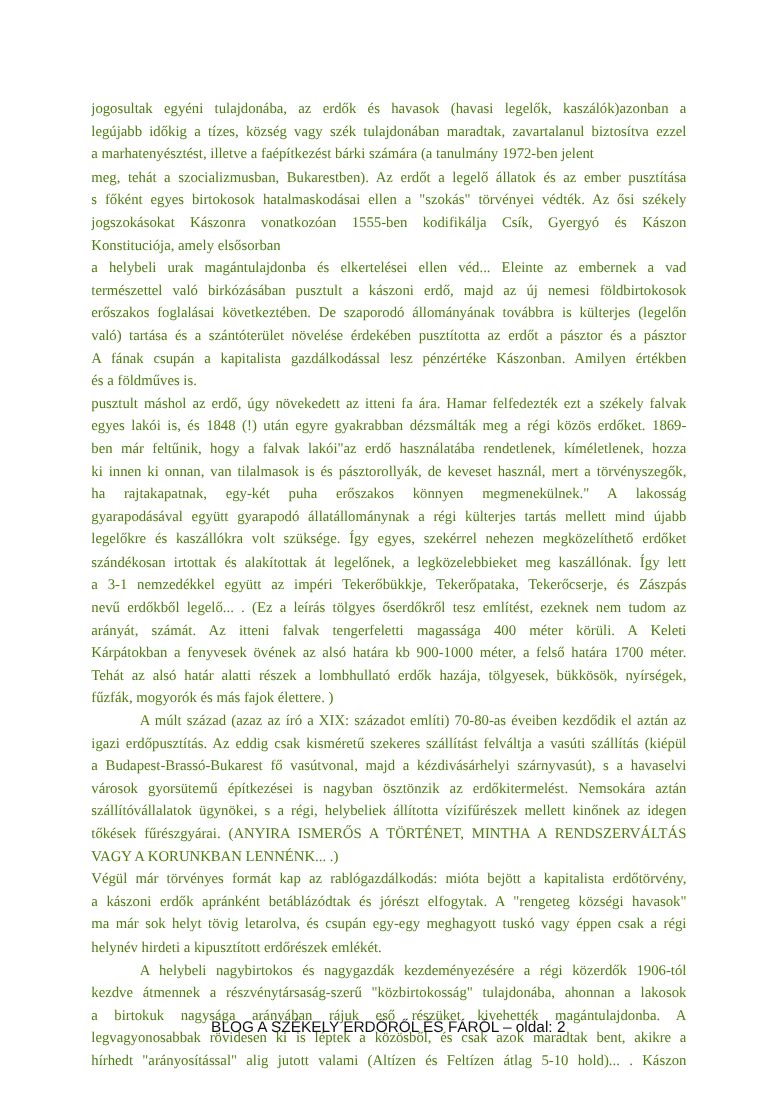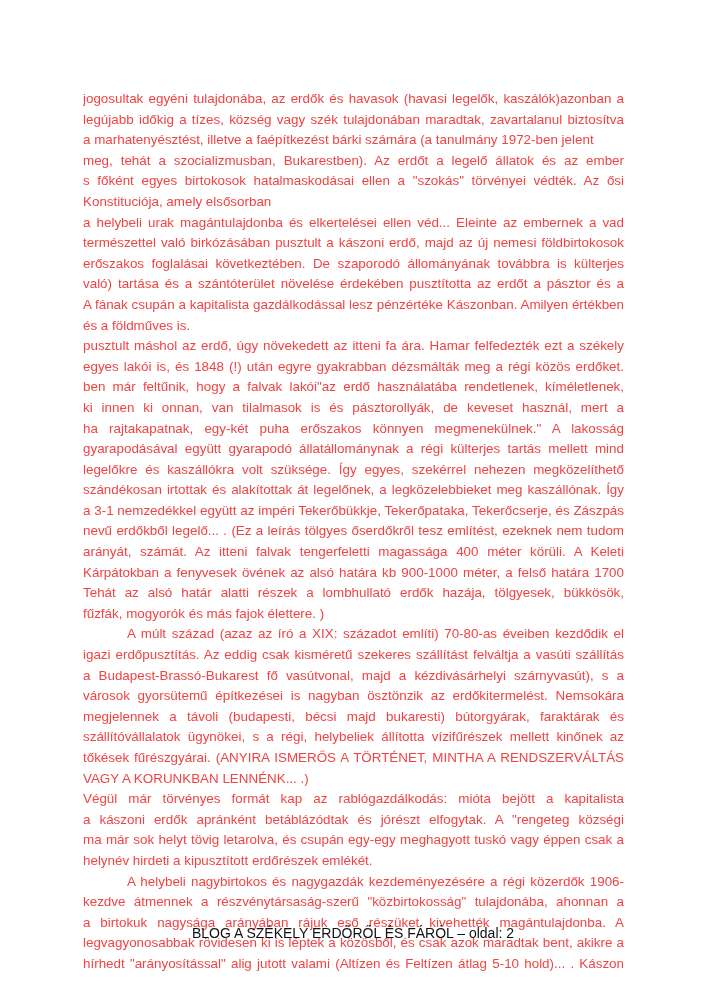--- a/index.html
+++ b/index.html
@@ -1,40 +1,41 @@
 <!DOCTYPE html>
 <html><head>
 <meta charset="utf-8">
 <style>
   html, body { margin: 0; padding: 0; background: #ffffff; }
   body { width: 706px; height: 1000px; position: relative; overflow: hidden; }
   .page { position: absolute; left: 0; top: 0; width: 706px; height: 1000px; background: #fff; }
   .body-text {
     position: absolute; left: 83px; top: 89px; width: 541px;
-    font-family: Liberation Sans, sans-serif;
-    font-size: 13.4px; line-height: 20.6px; color: #ef4444;
+    font-family: Liberation Serif, serif;
+    font-size: 13.4px; line-height: 20.6px; color: #4d7c0f;
   }
   .ln { display: block; white-space: nowrap; height: 20.6px; overflow: visible; }
   .ln.j { text-align: justify; text-align-last: justify; white-space: normal; overflow: hidden; }
   .ln.ind { text-indent: 44px; }
   .footer {
     position: absolute; left: 0; width: 706px; top: 925px; text-align: center;
     font-family: "Liberation Sans", sans-serif; font-size: 14px; color: #111;
   }
 </style>
 </head>
 <body>
 
 <div class="page">
   <div class="body-text" id="body-text">
       <span class="ln j">jogosultak egyéni tulajdonába, az erdők és havasok (havasi legelők, kaszálók)azonban a</span>
       <span class="ln j">legújabb időkig a tízes, község vagy szék tulajdonában maradtak, zavartalanul biztosítva ezzel</span>
       <span class="ln">a marhatenyésztést, illetve a faépítkezést bárki számára (a tanulmány 1972-ben jelent</span>
       <span class="ln j">meg, tehát a szocializmusban, Bukarestben). Az erdőt a legelő állatok és az ember pusztítása</span>
       <span class="ln j">s főként egyes birtokosok hatalmaskodásai ellen a "szokás" törvényei védték. Az ősi székely</span>
+      <span class="ln j">jogszokásokat Kászonra vonatkozóan 1555-ben kodifikálja Csík, Gyergyó és Kászon</span>
       <span class="ln">Konstituciója, amely elsősorban</span>
       <span class="ln j">a helybeli urak magántulajdonba és elkertelései ellen véd... Eleinte az embernek a vad</span>
       <span class="ln j">természettel való birkózásában pusztult a kászoni erdő, majd az új nemesi földbirtokosok</span>
       <span class="ln j">erőszakos foglalásai következtében. De szaporodó állományának továbbra is külterjes (legelőn</span>
       <span class="ln j">való) tartása és a szántóterület növelése érdekében pusztította az erdőt a pásztor és a pásztor</span>
       <span class="ln j">A fának csupán a kapitalista gazdálkodással lesz pénzértéke Kászonban. Amilyen értékben</span>
       <span class="ln">és a földműves is.</span>
       <span class="ln j">pusztult máshol az erdő, úgy növekedett az itteni fa ára. Hamar felfedezték ezt a székely falvak</span>
       <span class="ln j">egyes lakói is, és 1848 (!) után egyre gyakrabban dézsmálták meg a régi közös erdőket. 1869-</span>
       <span class="ln j">ben már feltűnik, hogy a falvak lakói"az erdő használatába rendetlenek, kíméletlenek, hozza</span>
@@ -46,21 +47,20 @@
       <span class="ln j">a 3-1 nemzedékkel együtt az impéri Tekerőbükkje, Tekerőpataka, Tekerőcserje, és Zászpás</span>
       <span class="ln j">nevű erdőkből legelő... . (Ez a leírás tölgyes őserdőkről tesz említést, ezeknek nem tudom az</span>
       <span class="ln j">arányát, számát. Az itteni falvak tengerfeletti magassága 400 méter körüli. A Keleti</span>
       <span class="ln j">Kárpátokban a fenyvesek övének az alsó határa kb 900-1000 méter, a felső határa 1700 méter.</span>
       <span class="ln j">Tehát az alsó határ alatti részek a lombhullató erdők hazája, tölgyesek, bükkösök, nyírségek,</span>
       <span class="ln">fűzfák, mogyorók és más fajok élettere. )</span>
       <span class="ln j ind">A múlt század (azaz az író a XIX: századot említi) 70-80-as éveiben kezdődik el aztán az</span>
       <span class="ln j">igazi erdőpusztítás. Az eddig csak kisméretű szekeres szállítást felváltja a vasúti szállítás (kiépül</span>
       <span class="ln j">a Budapest-Brassó-Bukarest fő vasútvonal, majd a kézdivásárhelyi szárnyvasút), s a havaselvi</span>
       <span class="ln j">városok gyorsütemű építkezései is nagyban ösztönzik az erdőkitermelést. Nemsokára aztán</span>
-      <span class="ln j">megjelennek a távoli (budapesti, bécsi majd bukaresti) bútorgyárak, faraktárak és</span>
       <span class="ln j">szállítóvállalatok ügynökei, s a régi, helybeliek állította vízifűrészek mellett kinőnek az idegen</span>
       <span class="ln j">tőkések fűrészgyárai. (ANYIRA ISMERŐS A TÖRTÉNET, MINTHA A  RENDSZERVÁLTÁS ELEJÉN,</span>
       <span class="ln">VAGY A  KORUNKBAN LENNÉNK... .)</span>
       <span class="ln j">Végül már törvényes formát kap az rablógazdálkodás: mióta bejött a kapitalista erdőtörvény,</span>
       <span class="ln j">a kászoni erdők apránként betáblázódtak és jórészt elfogytak. A "rengeteg községi havasok"</span>
       <span class="ln j">ma már sok helyt tövig letarolva, és csupán egy-egy meghagyott tuskó vagy éppen csak a régi</span>
       <span class="ln">helynév hirdeti a kipusztított erdőrészek emlékét.</span>
       <span class="ln j ind">A helybeli nagybirtokos és nagygazdák kezdeményezésére a régi közerdők 1906-tól</span>
       <span class="ln j">kezdve átmennek a részvénytársaság-szerű "közbirtokosság" tulajdonába, ahonnan a lakosok</span>
       <span class="ln j">a birtokuk nagysága arányában rájuk eső részüket kivehették magántulajdonba. A</span>

